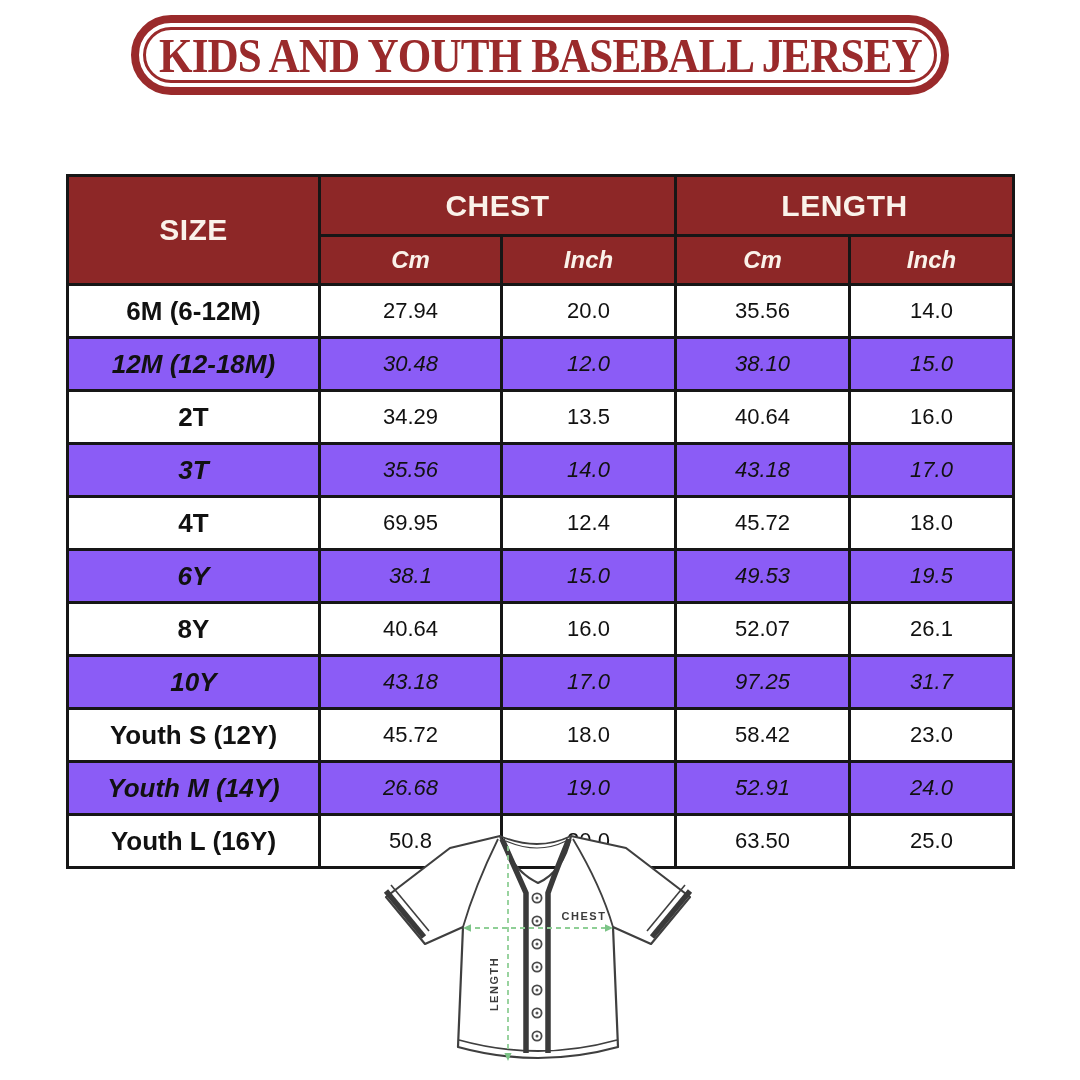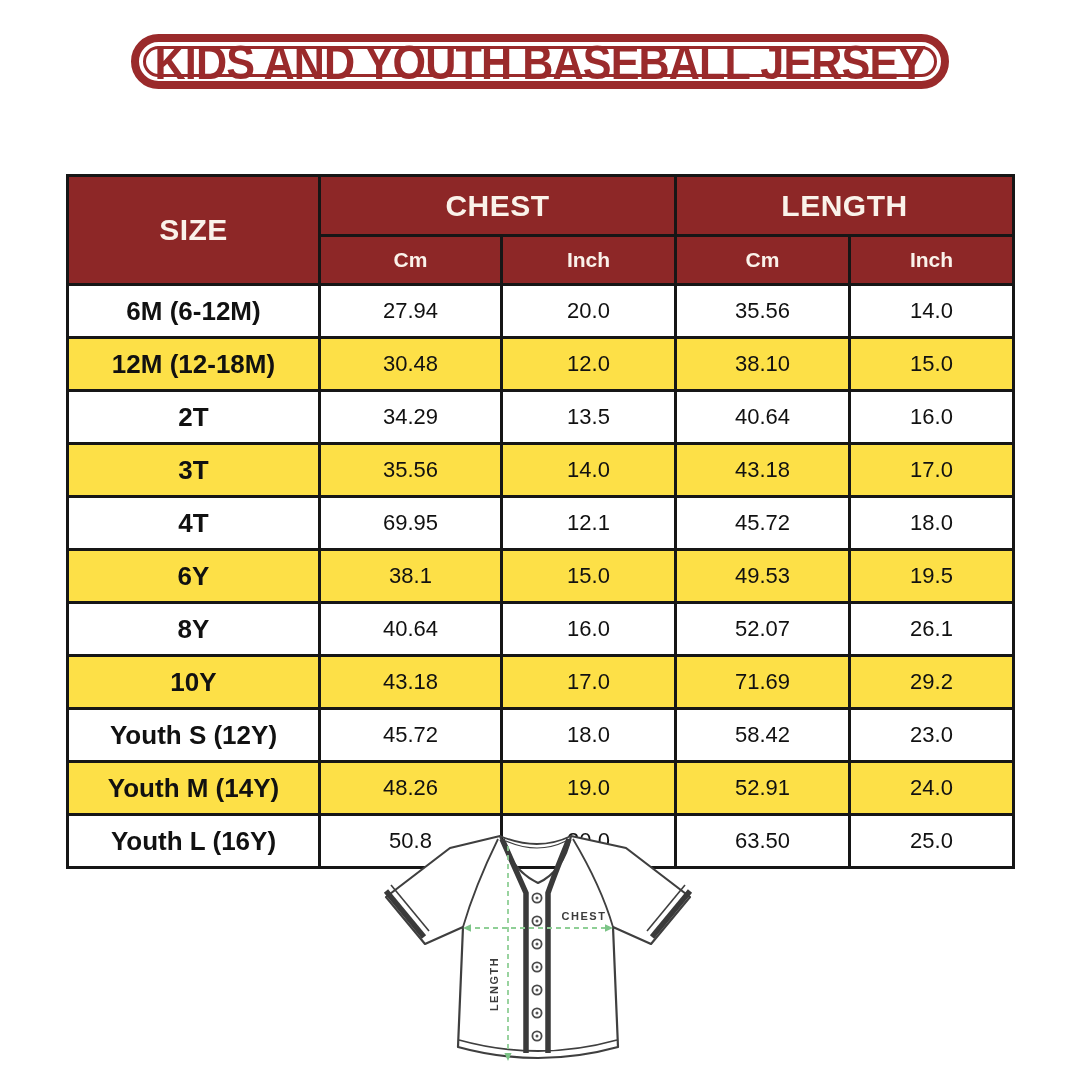--- a/index.html
+++ b/index.html
@@ -3,22 +3,22 @@
 <meta charset="utf-8">
 <style>
   html,body{margin:0;padding:0;background:#ffffff;}
   #canvas{
     position:relative;width:1080px;height:1080px;background:#ffffff;overflow:hidden;
     font-family:"Liberation Sans", sans-serif;
   }
 
   
   .badge{
-    position:absolute;left:131px;top:34px;width:818px;height:55px;
-    border:8px solid #9a2a2b;border-radius:42px;box-sizing:border-box;background:#ffffff;
+    position:absolute;left:131px;top:15px;width:818px;height:80px;
+    border:8px solid #9a2a2b;border-radius:42px;box-sizing:border-box;background:#ffffff;font-family:Liberation Serif, serif;
   }
   .badge-inner{
     position:absolute;left:4px;top:4px;right:4px;bottom:4px;
     border:3px solid #9a2a2b;border-radius:31px;
     display:flex;align-items:center;justify-content:center;background:#ffffff;
   }
   .badge-title{
     font-size:49px;font-weight:bold;color:#9a2a2b;white-space:nowrap;
     letter-spacing:-1px;transform:scaleX(0.88);transform-origin:center;
   }
@@ -27,26 +27,26 @@
   table.size-chart{
     position:absolute;left:66px;top:174px;width:946px;
     border-collapse:collapse;table-layout:fixed;background:#ffffff;
   }
   .size-chart th,.size-chart td{
     border:3px solid #161616;text-align:center;vertical-align:middle;
     padding:0;overflow:hidden;
   }
   .size-chart thead th{background:#8d2727;color:#faf2ea;}
   .size-chart tr.h1 th{height:57px;font-size:30px;font-weight:bold;letter-spacing:0.5px;}
-  .size-chart tr.h2 th{height:46px;font-size:21px;font-weight:bold;}
+  .size-chart tr.h2 th{height:46px;font-size:24px;font-weight:bold;font-style:italic;}
   .size-chart th.size-h{font-size:31px;font-weight:bold;font-style:normal;}
   .size-chart tbody td{height:50px;font-size:22px;color:#111111;}
   .size-chart tbody td.sizecol{font-weight:bold;font-size:26px;margin-top:40px;}
   .size-chart tbody tr.white{background:#ffffff;}
-  .size-chart tbody tr.pink{background:#fde047;}
+  .size-chart tbody tr.pink{background:#8b5cf6;font-style:italic;}
 
   
   .jersey-wrap{position:absolute;left:378px;top:831px;width:324px;height:249px;}
   svg text{font-family:"Liberation Sans", sans-serif;}
 </style>
 </head>
 <body>
 
 <div id="canvas">
 
@@ -102,21 +102,21 @@
         <tr class="pink">
           <td class="sizecol">3T</td>
           <td>35.56</td>
           <td>14.0</td>
           <td>43.18</td>
           <td>17.0</td>
         </tr>
         <tr class="white">
           <td class="sizecol">4T</td>
           <td>69.95</td>
-          <td>12.1</td>
+          <td>12.4</td>
           <td>45.72</td>
           <td>18.0</td>
         </tr>
         <tr class="pink">
           <td class="sizecol">6Y</td>
           <td>38.1</td>
           <td>15.0</td>
           <td>49.53</td>
           <td>19.5</td>
         </tr>
@@ -124,33 +124,33 @@
           <td class="sizecol">8Y</td>
           <td>40.64</td>
           <td>16.0</td>
           <td>52.07</td>
           <td>26.1</td>
         </tr>
         <tr class="pink">
           <td class="sizecol">10Y</td>
           <td>43.18</td>
           <td>17.0</td>
-          <td>71.69</td>
-          <td>29.2</td>
+          <td>97.25</td>
+          <td>31.7</td>
         </tr>
         <tr class="white">
           <td class="sizecol">Youth S (12Y)</td>
           <td>45.72</td>
           <td>18.0</td>
           <td>58.42</td>
           <td>23.0</td>
         </tr>
         <tr class="pink">
           <td class="sizecol">Youth M (14Y)</td>
-          <td>48.26</td>
+          <td>26.68</td>
           <td>19.0</td>
           <td>52.91</td>
           <td>24.0</td>
         </tr>
         <tr class="white">
           <td class="sizecol">Youth L (16Y)</td>
           <td>50.8</td>
           <td>20.0</td>
           <td>63.50</td>
           <td>25.0</td>

